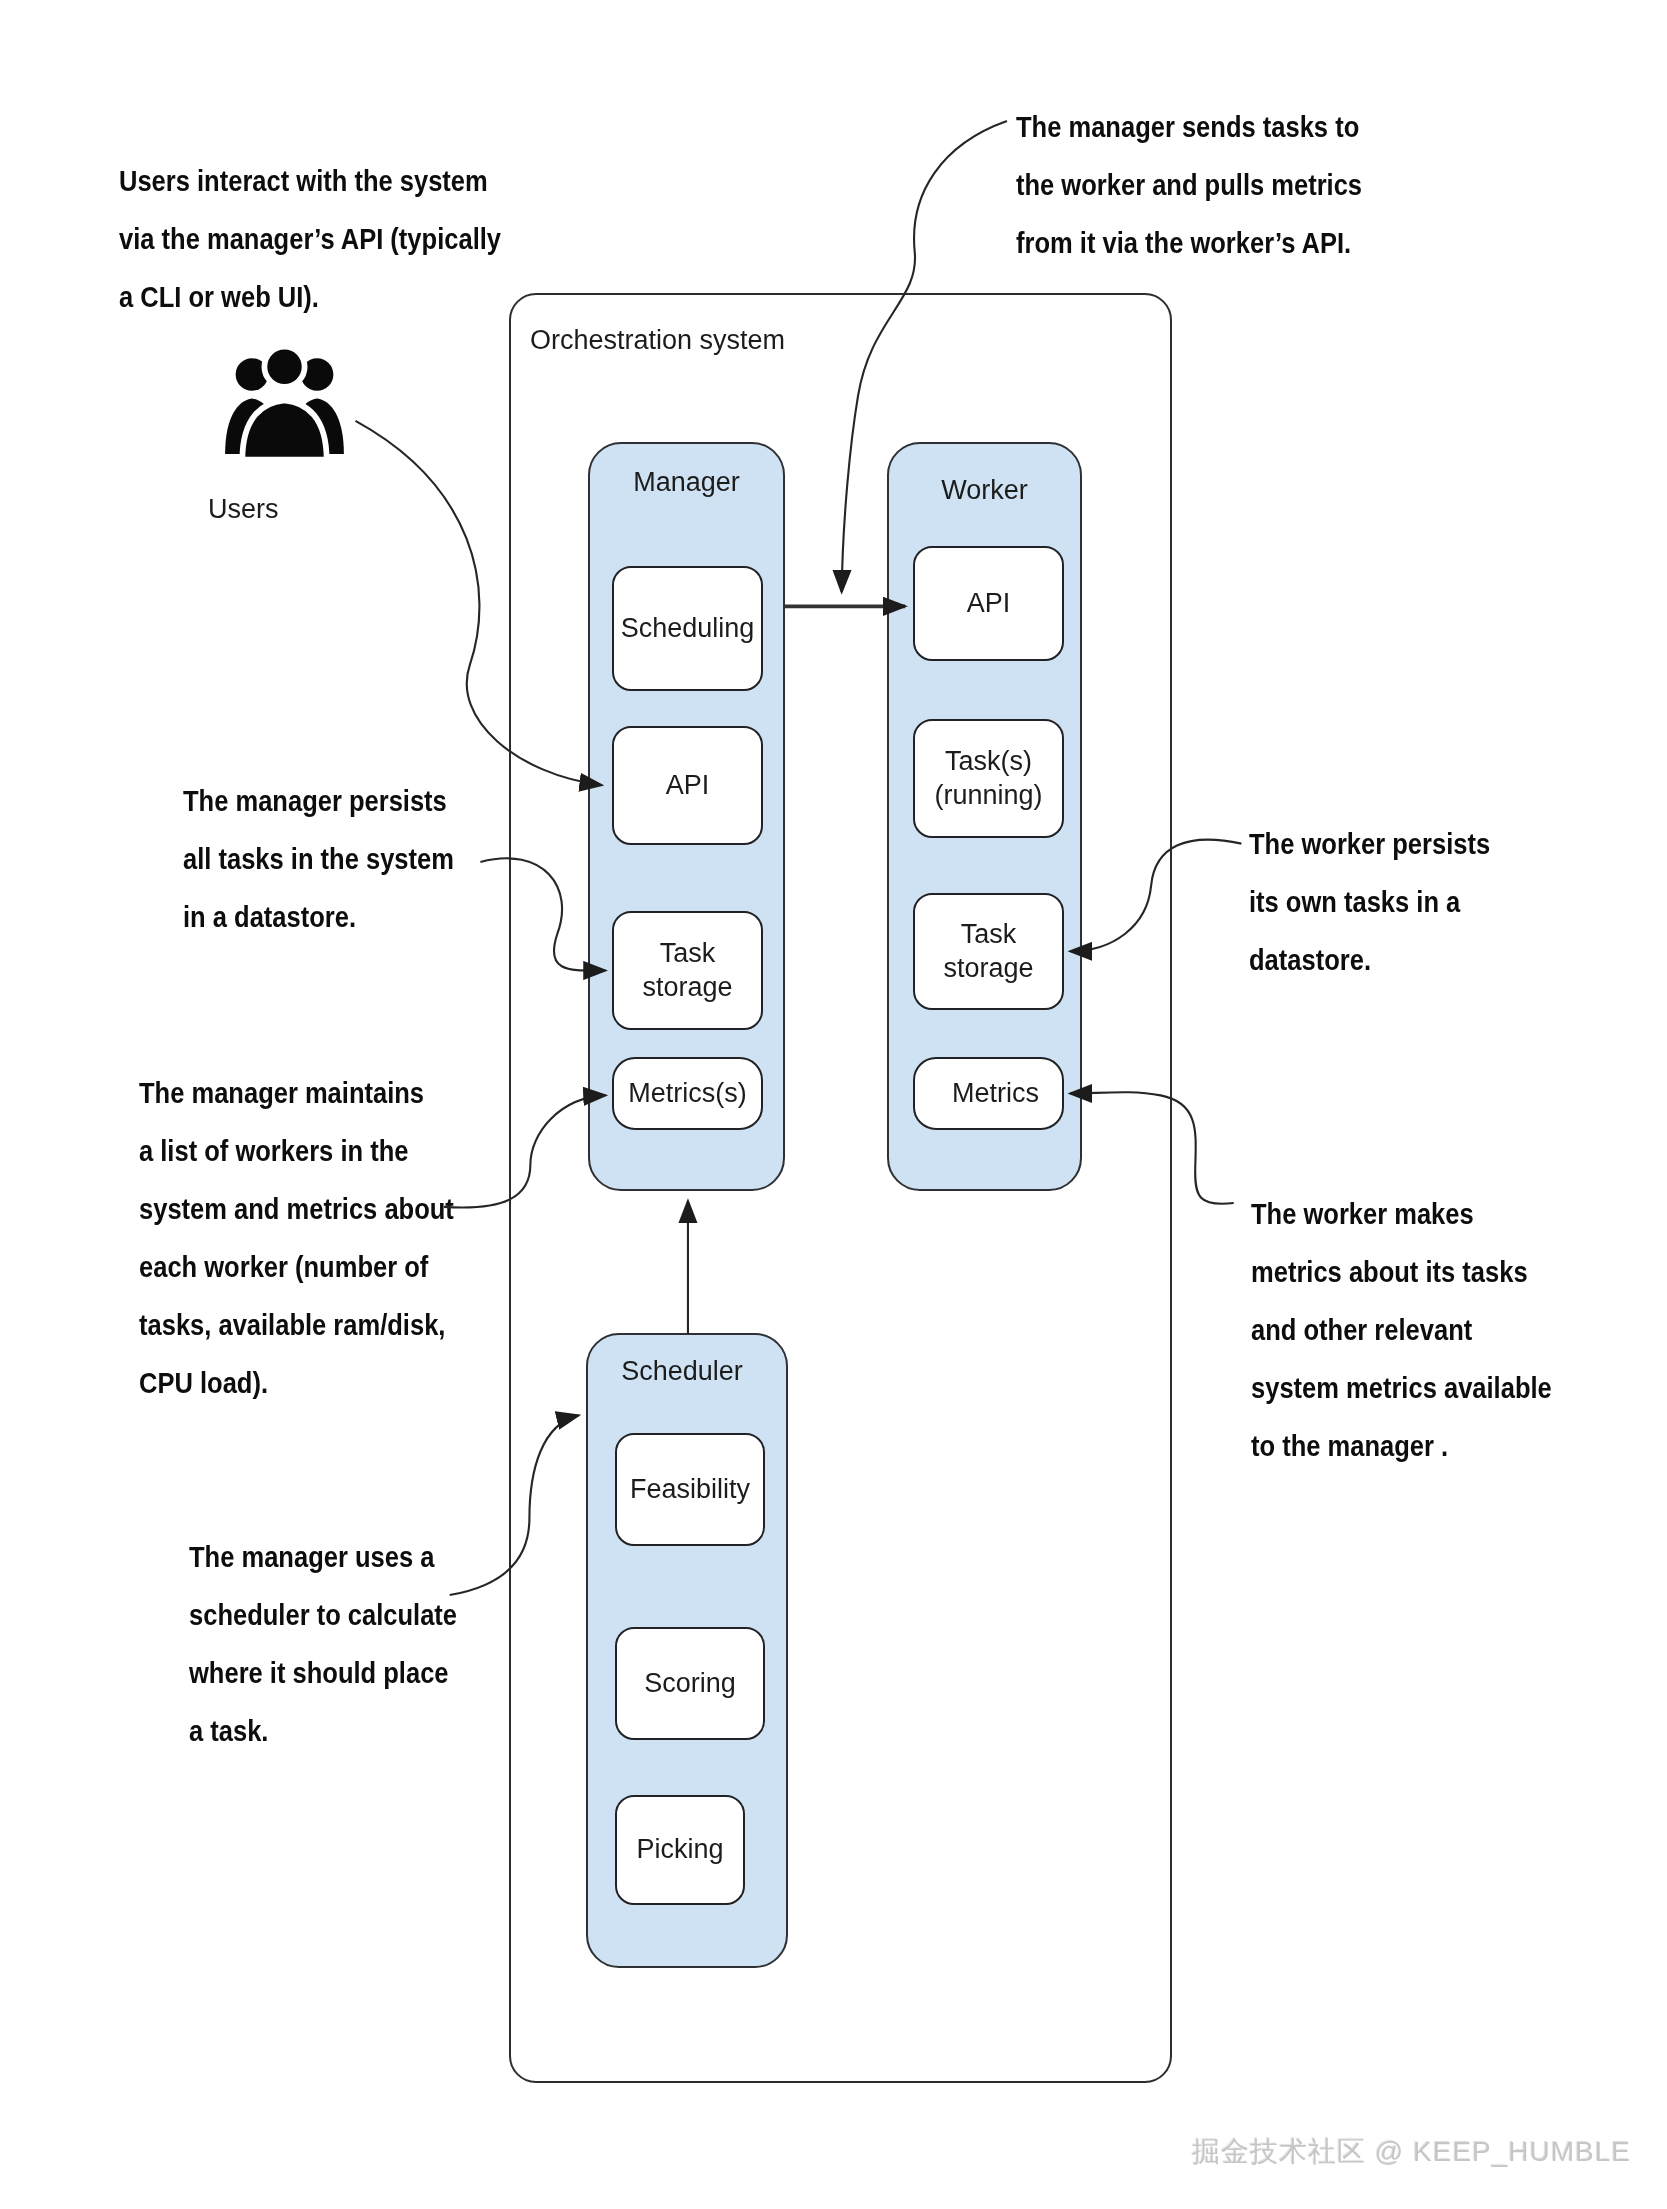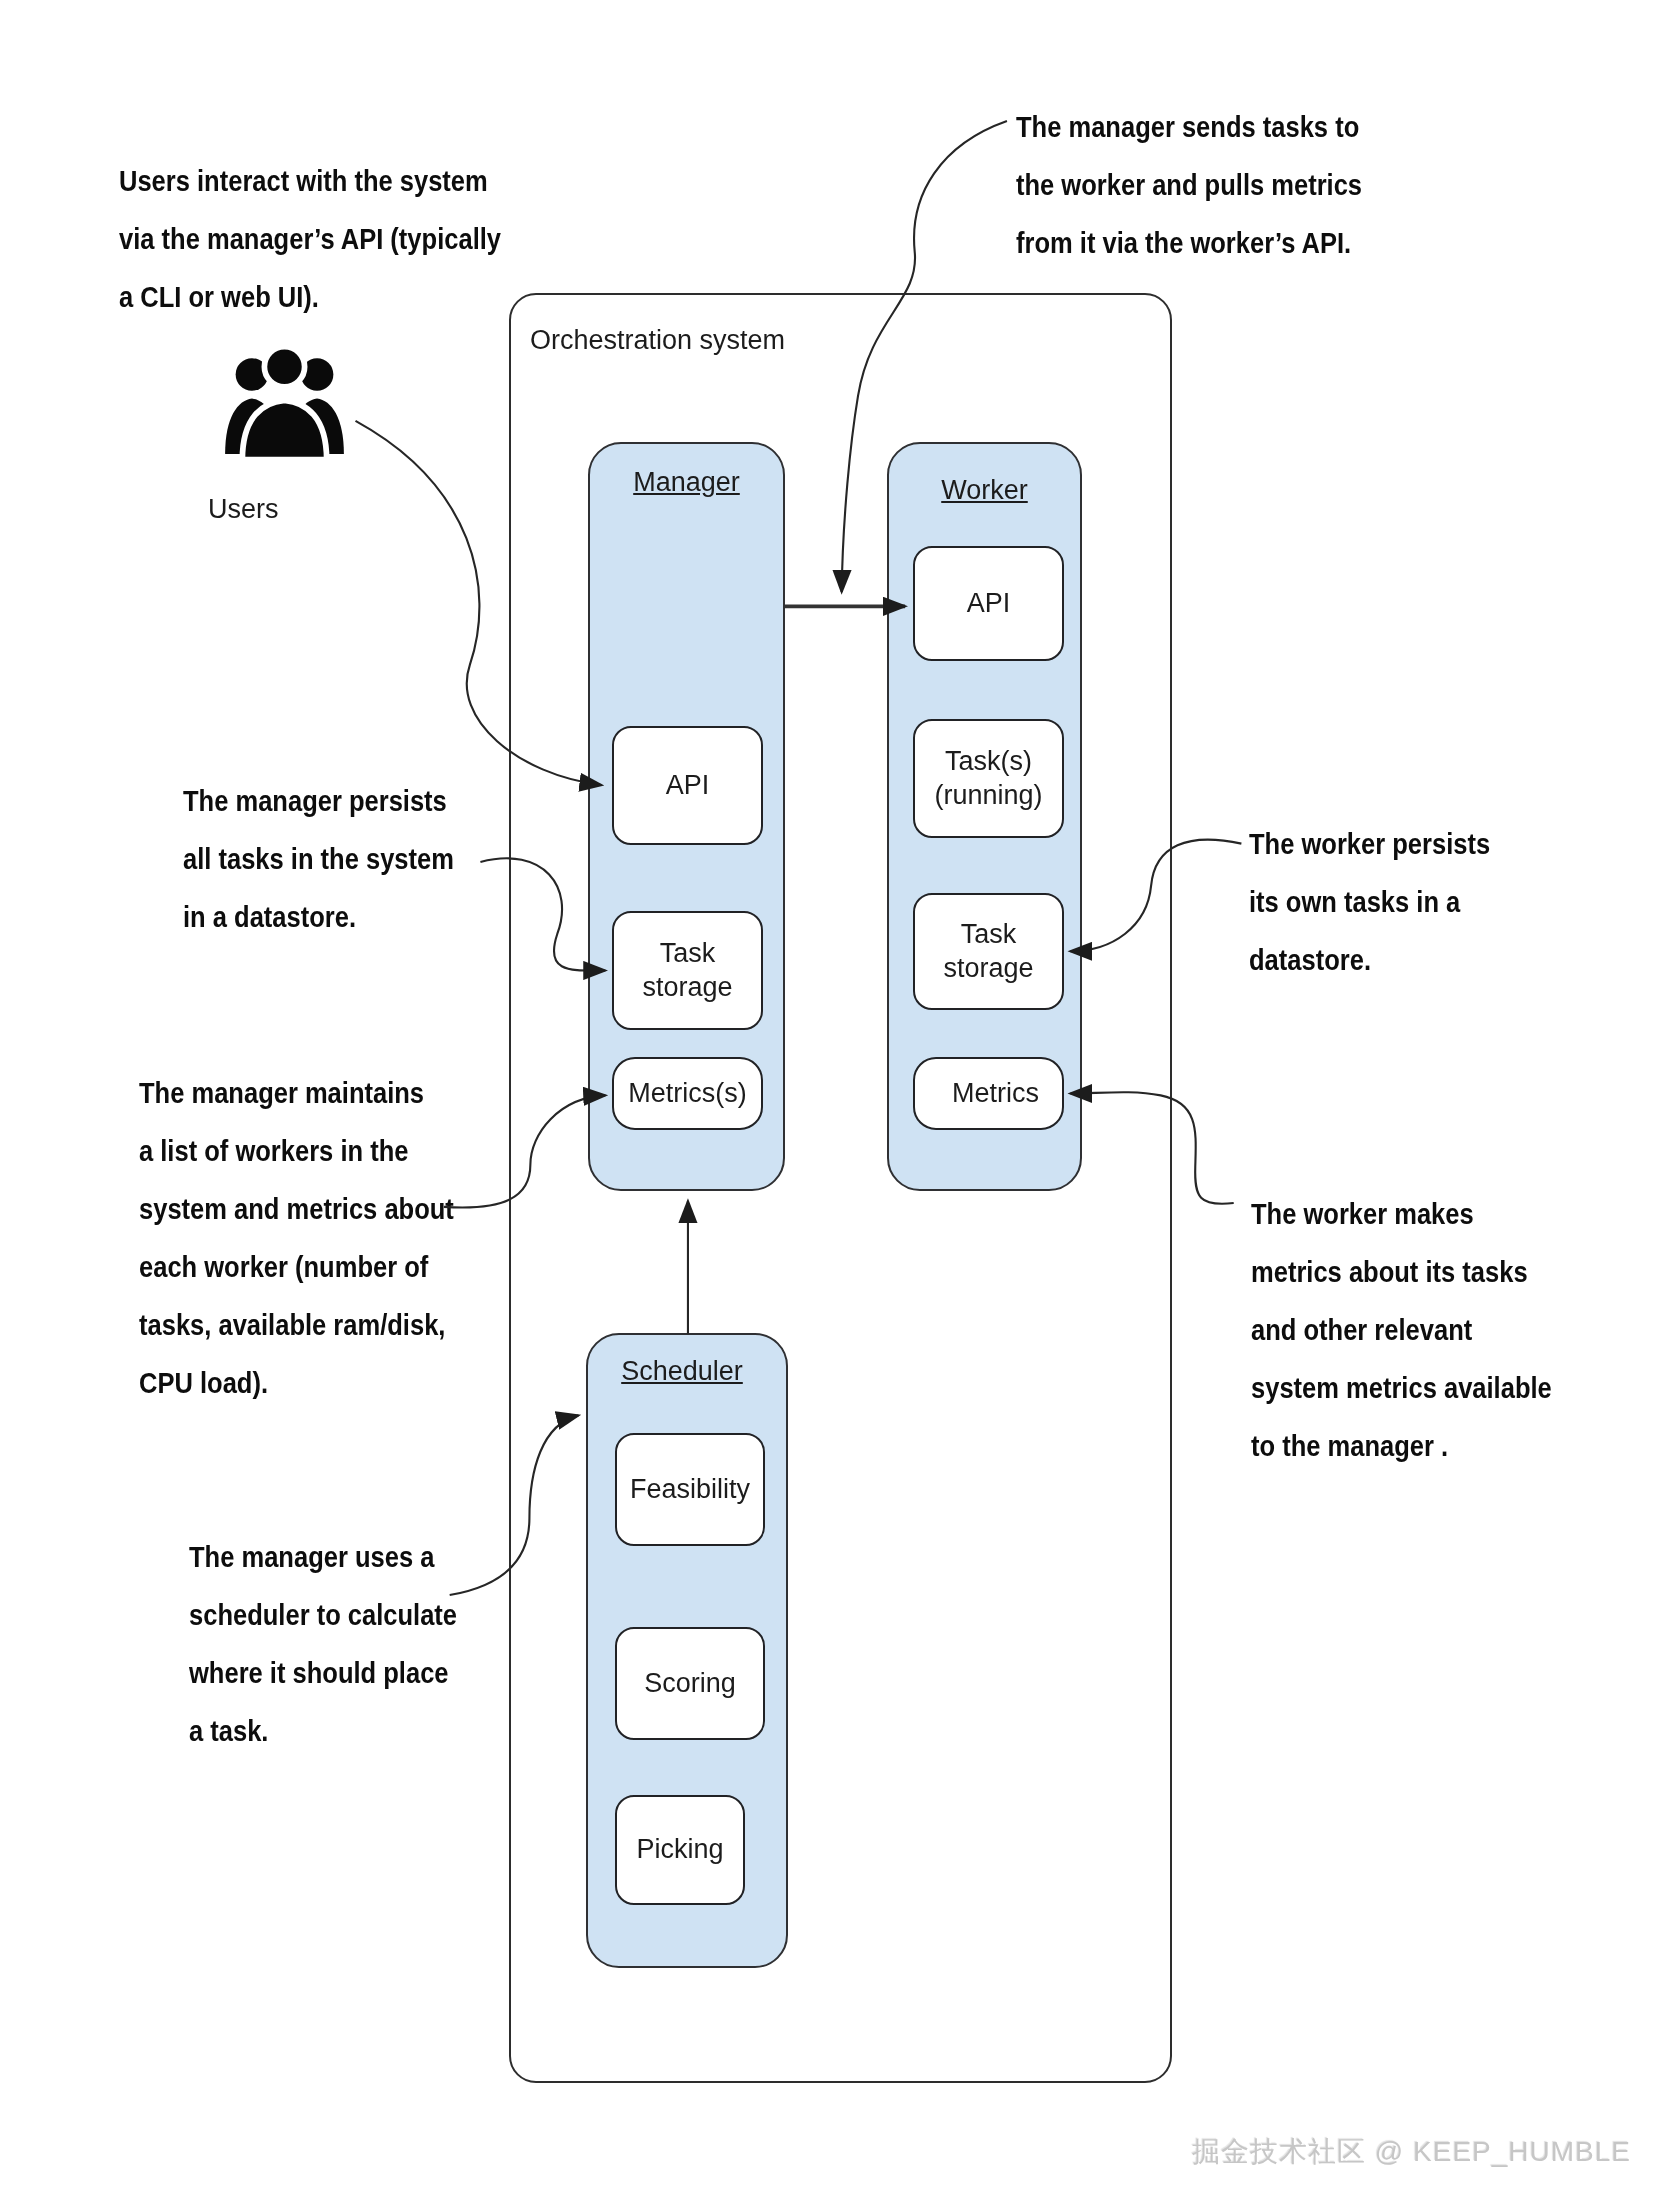--- a/index.html
+++ b/index.html
@@ -6,21 +6,21 @@
   body{font-family:"Liberation Sans","DejaVu Sans",sans-serif;}
   #canvas{position:relative;width:1668px;height:2210px;background:#ffffff;overflow:hidden;}
 
   
   .outer-box{position:absolute;left:509px;top:293px;width:663px;height:1790px;
     border:2.9px solid #2d2d2d;border-radius:27px;background:#ffffff;box-sizing:border-box;}
   .outer-label{position:absolute;left:530px;top:325px;font-size:27px;color:#1c1c1c;}
 
   .blue-box{position:absolute;background:#cfe2f3;border:2.9px solid #2f3033;border-radius:33px;
     box-sizing:border-box;}
-  .blue-title{position:absolute;left:0;width:100%;text-align:center;font-size:27px;color:#1c1c1c;text-decoration:underline;}
+  .blue-title{position:absolute;left:0;width:100%;text-align:center;font-size:27px;color:#1c1c1c;}
 
   .white-box{position:absolute;background:#ffffff;border:2.9px solid #212225;border-radius:19px;
     box-sizing:border-box;display:flex;align-items:center;justify-content:center;
     text-align:center;font-size:27px;color:#1c1c1c;line-height:1.25;padding:1.9px 5.8px;}
 
   
   #manager{left:588px;top:442px;width:197px;height:749px;}
   #worker{left:887px;top:442px;width:195px;height:749px;}
   #scheduler{left:586px;top:1333px;width:202px;height:635px;}
 
@@ -43,20 +43,21 @@
 </head>
 <body>
 
 <div id="canvas">
 
   <div class="outer-box"></div>
   <div class="outer-label">Orchestration system</div>
 
   <div class="blue-box" id="manager"></div>
   <div class="blue-title" style="left:588px;top:467px;width:197px;">Manager</div>
+  <div class="white-box" style="left:612px;top:566px;width:151px;height:125px;">Scheduling</div>
   <div class="white-box" style="left:612px;top:726px;width:151px;height:119px;">API</div>
   <div class="white-box" style="left:612px;top:911px;width:151px;height:119px;">Task storage</div>
   <div class="white-box" style="left:612px;top:1057px;width:151px;height:73px;border-radius:23px;">Metrics(s)</div>
 
   <div class="blue-box" id="worker"></div>
   <div class="blue-title" style="left:887px;top:467px;width:195px;margin-top:8px;">Worker</div>
   <div class="white-box" style="left:913px;top:546px;width:151px;height:115px;">API</div>
   <div class="white-box" style="left:913px;top:719px;width:151px;height:119px;">Task(s) (running)</div>
   <div class="white-box" style="left:913px;top:893px;width:151px;height:117px;">Task storage</div>
   <div class="white-box" style="left:913px;top:1057px;width:151px;height:73px;border-radius:23px;padding-left:20px;">Metrics</div>

